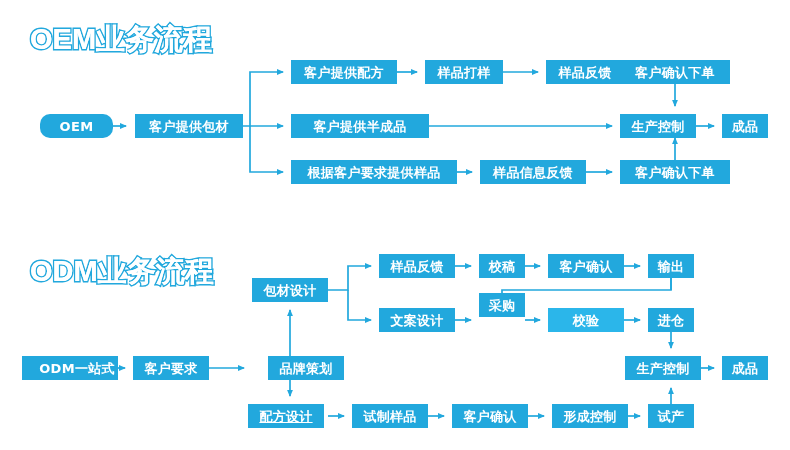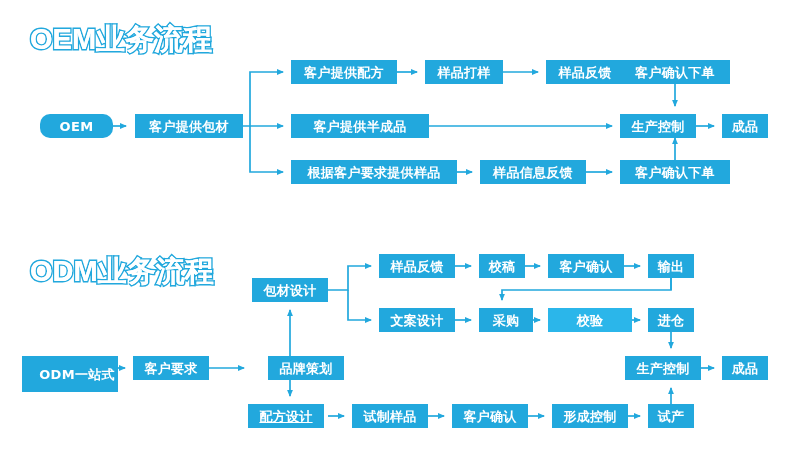--- a/index.html
+++ b/index.html
@@ -154,30 +154,30 @@
       </div>
       <div class="node" style="left: 548px; top: 254px; width: 76px; height: 24px;">
         <span>客户确认</span>
       </div>
       <div class="node" style="left: 648px; top: 254px; width: 46px; height: 24px;">
         <span>输出</span>
       </div>
       <div class="node" style="left: 379px; top: 308px; width: 76px; height: 24px;">
         <span>文案设计</span>
       </div>
-      <div class="node" style="left: 479px; top: 308px; width: 54px; height: 24px;">
+      <div class="node" style="left: 479px; top: 293px; width: 46px; height: 24px;">
         <span>采购</span>
       </div>
-      <div class="node light" style="left: 548px; top: 308px; width: 84px; height: 24px;">
+      <div class="node light" style="left: 548px; top: 308px; width: 76px; height: 24px;">
         <span>校验</span>
       </div>
       <div class="node" style="left: 648px; top: 308px; width: 46px; height: 24px;">
         <span>进仓</span>
       </div>
-      <div class="node" style="left: 22px; top: 356px; width: 96px; height: 36px; padding-left: 14px;">
+      <div class="node" style="left: 22px; top: 356px; width: 96px; height: 24px; padding-left: 14px;">
         <span>ODM一站式</span>
       </div>
       <div class="node" style="left: 133px; top: 356px; width: 76px; height: 24px;">
         <span>客户要求</span>
       </div>
       <div class="node" style="left: 268px; top: 356px; width: 76px; height: 24px;">
         <span>品牌策划</span>
       </div>
       <div class="node" style="left: 625px; top: 356px; width: 76px; height: 24px;">
         <span>生产控制</span>

